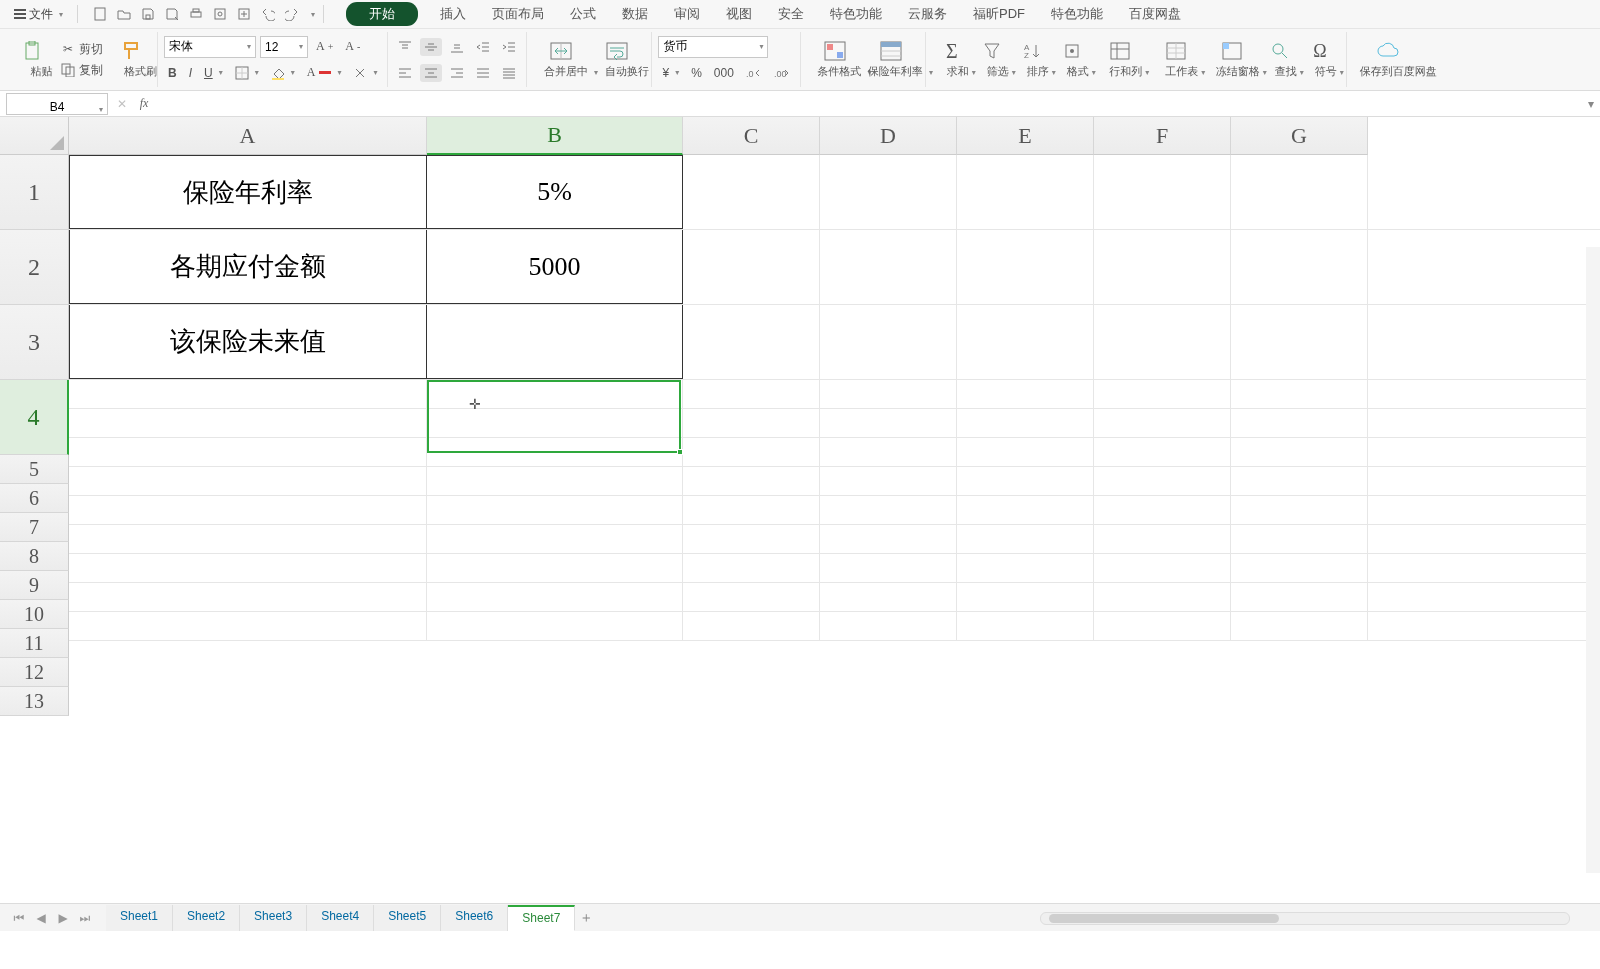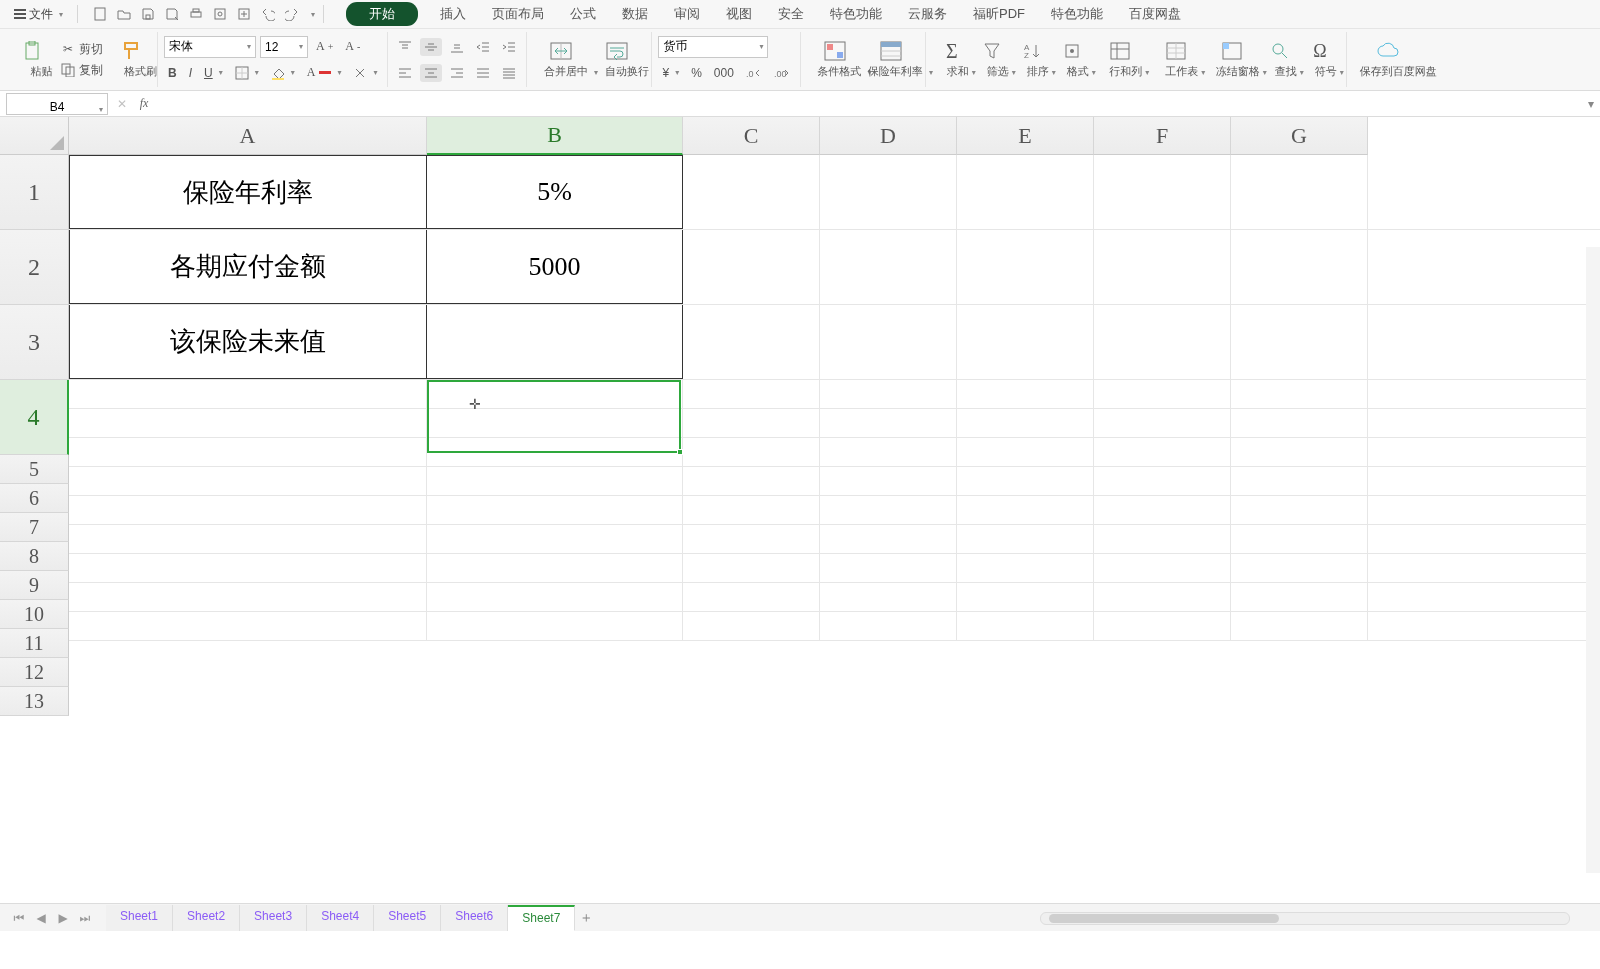--- a/index.html
+++ b/index.html
@@ -56,21 +56,21 @@
   .bordered-tb { border-top: 1.5px solid #333 !important; border-bottom: 1.5px solid #333 !important; }
   .bordered-b { border-bottom: 1.5px solid #333 !important; }
   .bordered-l { border-left: 1.5px solid #333 !important; }
   .bordered-r { border-right: 1.5px solid #333 !important; }
   .selection { position: absolute; border: 2px solid #2ea83c; pointer-events: none; }
   .fill-handle { position: absolute; width: 6px; height: 6px; background: #2ea83c; border: 1px solid #fff; right: -4px; bottom: -4px; }
   .cursor-plus { position: absolute; font-size: 14px; color: #555; pointer-events: none; }
   .sheetbar { height: 28px; background: #f4f4f4; border-top: 1px solid #dcdcdc; display: flex; align-items: center; padding: 0 8px; position: relative; }
   .nav-ico { width: 14px; height: 14px; color: #999; margin: 0 4px; cursor: pointer; display: flex; align-items: center; justify-content: center; }
   .sheettabs { display: flex; margin-left: 10px; }
-  .sheettab { padding: 4px 14px 5px; font-size: 12px; color: #8b5cf6; border-right: 1px solid #ddd; background: #f0f0f0; cursor: pointer; }
+  .sheettab { padding: 4px 14px 5px; font-size: 12px; color: #0369a1; border-right: 1px solid #ddd; background: #f0f0f0; cursor: pointer; }
   .sheettab.active { background: #fff; color: #2a8a3a; border-top: 2px solid #2ea83c; border-bottom: 1px solid #fff; position: relative; }
   .addsheet { width: 22px; text-align: center; color: #888; cursor: pointer; font-size: 14px; }
   .hscroll-track { position: absolute; right: 30px; top: 8px; height: 13px; width: 530px; background: #efefef; border: 1px solid #ddd; border-radius: 6px; }
   .hscroll-thumb { position: absolute; left: 8px; top: 1px; width: 230px; height: 9px; background: #cfcfcf; border-radius: 5px; }
   .vscroll { position: absolute; right: 0; top: 130px; width: 14px; bottom: 30px; background: #f4f4f4; }
   .watermark { position: absolute; right: 22px; bottom: 70px; color: #fff; opacity: 0.55; text-align: right; pointer-events: none; }
   .watermark .wm1 { font-size: 40px; font-weight: bold; letter-spacing: 1px; }
   .watermark .wm2 { font-size: 16px; letter-spacing: 2px; margin-top: -2px; }
   svg { display: block; }
 </style>

